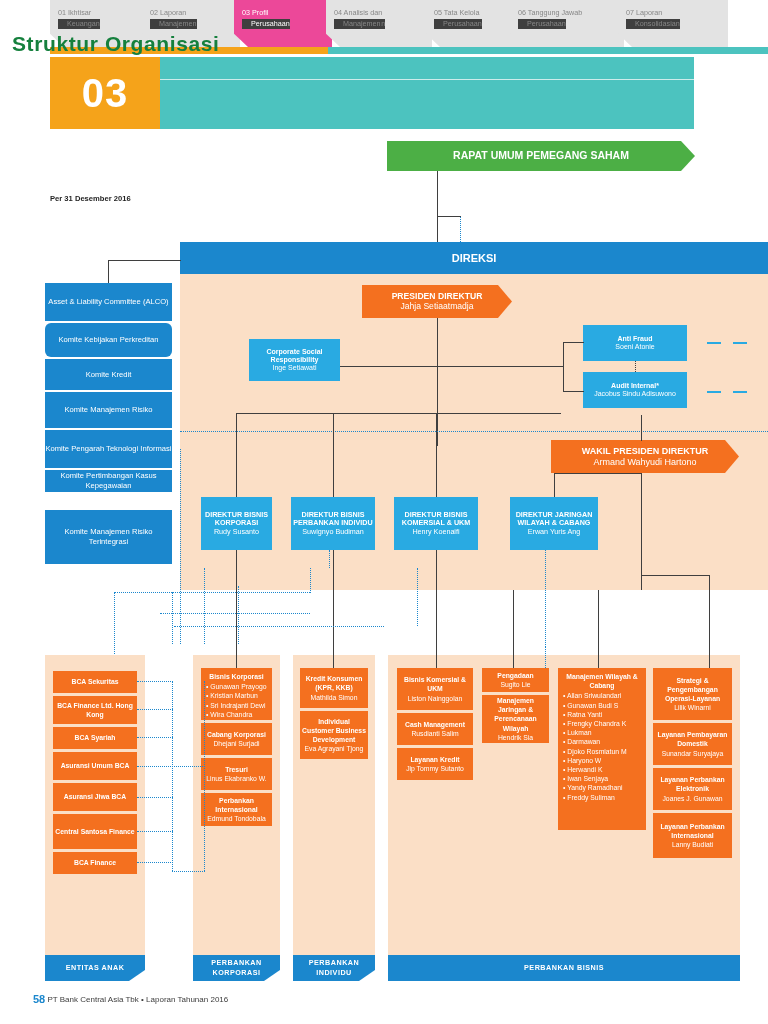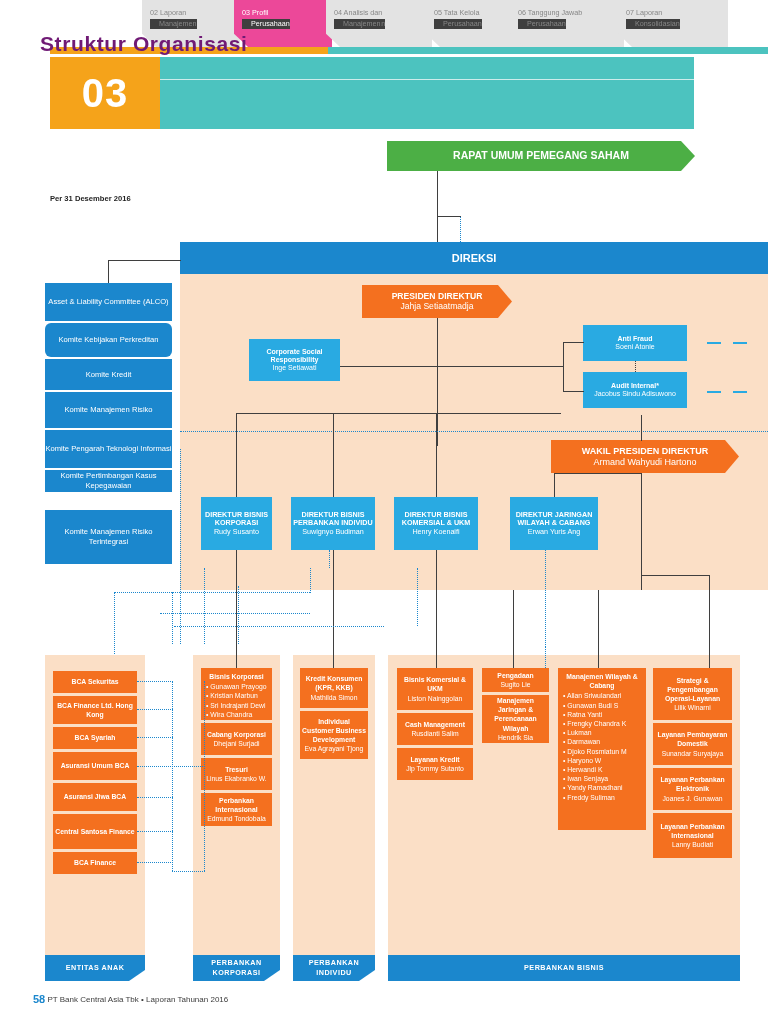--- a/index.html
+++ b/index.html
@@ -28,21 +28,21 @@
   .navrule { position: absolute; left: 50px; top: 47px; width: 718px; height: 7px; background: #4cc3bf; }
   .navrule-o { position: absolute; left: 50px; top: 47px; width: 278px; height: 7px; background: #f5a31a; }
 
   
   .chapbox { position: absolute; left: 50px; top: 57px; width: 110px; height: 72px; background: #f5a31a; }
   .chapnum { position: absolute; left: 0; top: 0; width: 110px; height: 72px;
     color: #fff; font-size: 40px; font-weight: bold; letter-spacing: 1px;
     display: flex; align-items: center; justify-content: center; }
   .titleband { position: absolute; left: 160px; top: 57px; width: 534px; height: 72px; background: #4cc3bf; }
   .titleband .hairline { position: absolute; left: 0; top: 22px; width: 534px; height: 1px; background: #cdeceb; }
-  .titletxt { position: absolute; left: 40px; top: 32px; color: #701a75;
+  .titletxt { position: absolute; left: 12px; top: 32px; color: #15803d;
     font-size: 21px; font-weight: bold; letter-spacing: .6px;
     font-family: "Liberation Sans Narrow","Liberation Sans", sans-serif; }
 
   
   .node { position: absolute; color: #fff; text-align: center;
     display: flex; flex-direction: column; align-items: center; justify-content: center;
     line-height: 1.12; }
   .node .ttl { font-weight: bold; }
   .node .nm { font-weight: normal; }
 
@@ -92,20 +92,25 @@
   .footer { position: absolute; left: 33px; top: 993px; font-size: 8px; color: #3c3c3c; }
   .footer .pg { color: #1b87cd; font-size: 11px; font-weight: bold; vertical-align: -1px; }
   .stamp { position: absolute; left: 50px; top: 194px; font-size: 7.6px; font-weight: bold; color: #1f1f1f; }
 </style>
 </head>
 <body>
 
 <div id="page">
 
   <div class="navbar">
+    <div class="navtab" style="left:50px;width:98px">
+      <span class="num ln0">01 Ikhtisar</span>
+      <span class="ln">Data</span>
+      <span class="ln">Keuangan</span>
+    </div>
     <div class="navtab" style="left:142px;width:98px">
       <span class="num ln0">02 Laporan</span>
       <span class="ln">Manajemen</span>
     </div>
     <div class="navtab active" style="left:234px;width:98px">
       <span class="num ln0">03 Profil</span>
       <span class="ln">Perusahaan</span>
     </div>
     <div class="navtab" style="left:326px;width:106px">
       <span class="num ln0">04 Analisis dan</span>

